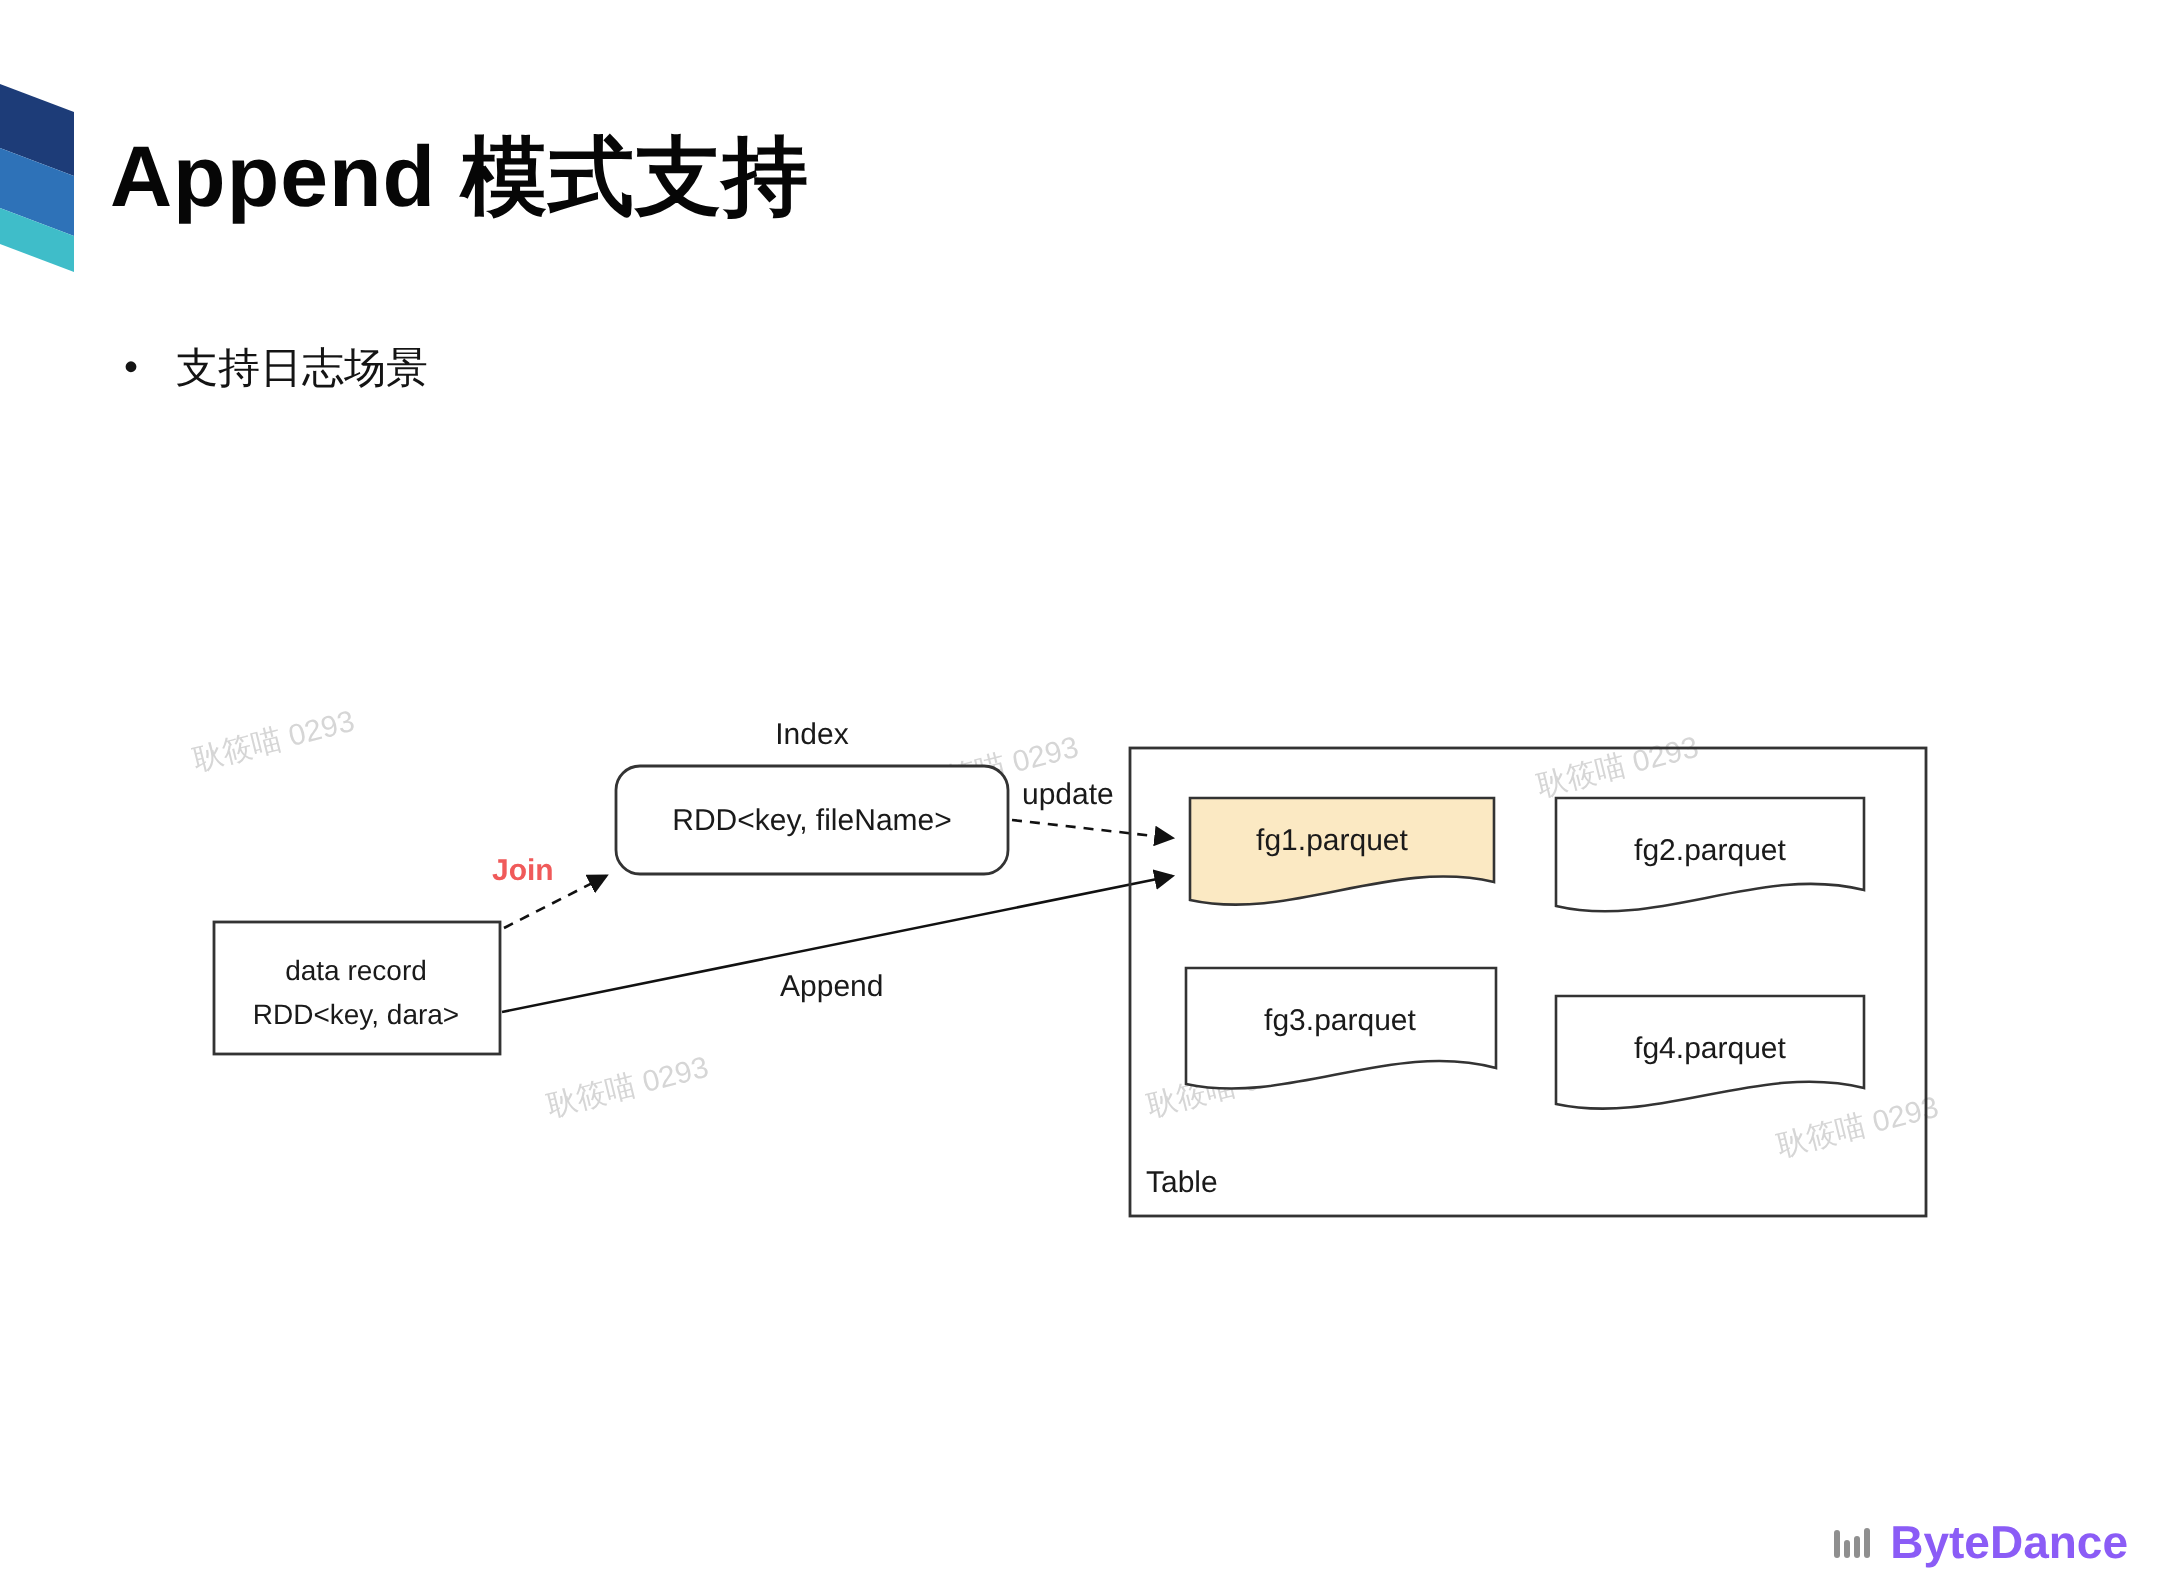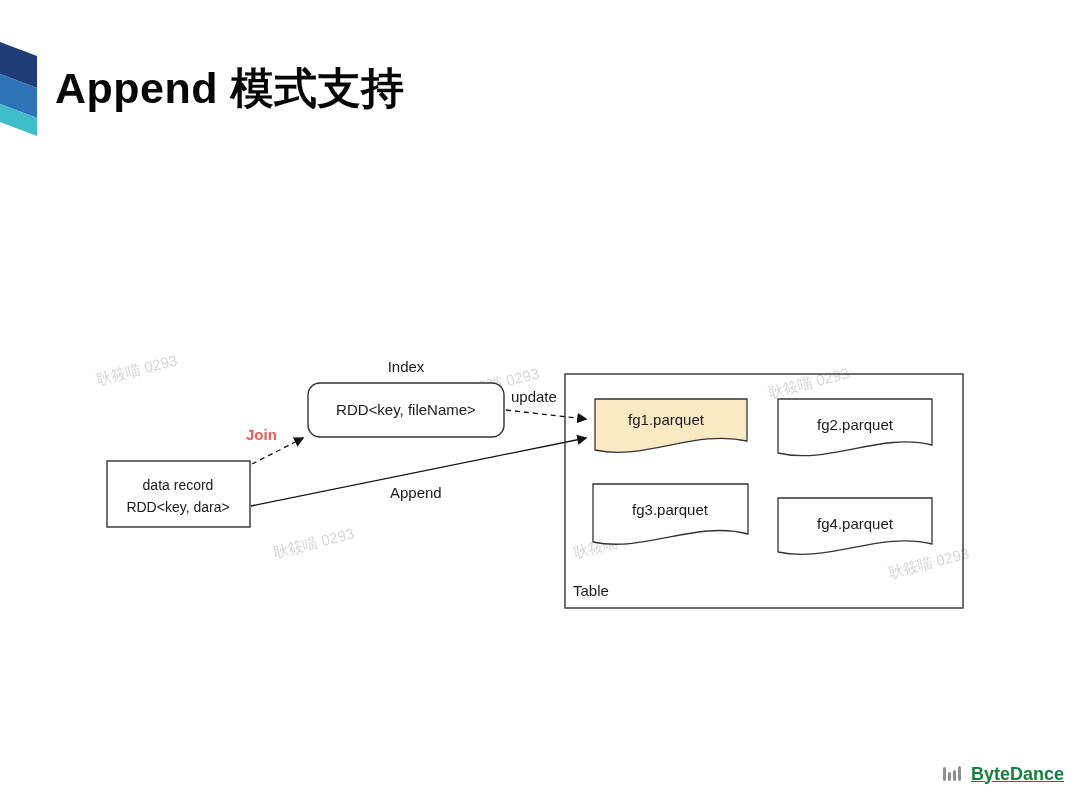--- a/index.html
+++ b/index.html
@@ -15,36 +15,40 @@
   .bullet-row{display:flex;align-items:center;height:48px;font-size:21px;color:#141414;}
   .bullet-dot{width:26px;font-size:20px;color:#141414;}
   .bullet-dot::before{content:"\2022";}
   .ribbon{position:absolute;left:0;top:40px;}
   .diagram-svg{position:absolute;left:0;top:0;}
   svg text{font-family:"Liberation Sans","DejaVu Sans",sans-serif;}
   .footer{
     position:absolute;right:16px;bottom:12px;display:flex;align-items:center;
     gap:7px;color:#8f8f8f;
   }
-  .brand{font-size:18px;font-weight:700;color:#15803d;text-decoration:underline;}
+  .brand{font-size:23px;font-weight:700;color:#8b5cf6;}
 </style>
 </head>
 <body>
 
 <div class="page">
 
   <svg class="ribbon" width="38" height="96" viewBox="0 0 38 96">
     <polygon points="0,2 37,16 37,48 0,34" fill="#1d3c78"></polygon>
     <polygon points="0,34 37,48 37,78 0,64" fill="#2e72b8"></polygon>
     <polygon points="0,64 37,78 37,96 0,82" fill="#3fbdc9"></polygon>
   </svg>
 
   <div class="title">Append 模式支持</div>
 
   <div class="bullets">
+    <div class="bullet-row">
+      <span class="bullet-dot"></span>
+      <span>支持日志场景</span>
+    </div>
   </div>
 
   <svg class="diagram-svg" width="1080" height="797" viewBox="0 0 1080 797">
     <defs>
       <marker id="arrow" viewBox="0 0 10 10" refX="8.5" refY="5" markerWidth="8" markerHeight="8" orient="auto-start-reverse">
         <path d="M0,0 L10,5 L0,10 z" fill="#111"></path>
       </marker>
     </defs>
 
     <g font-size="15">

